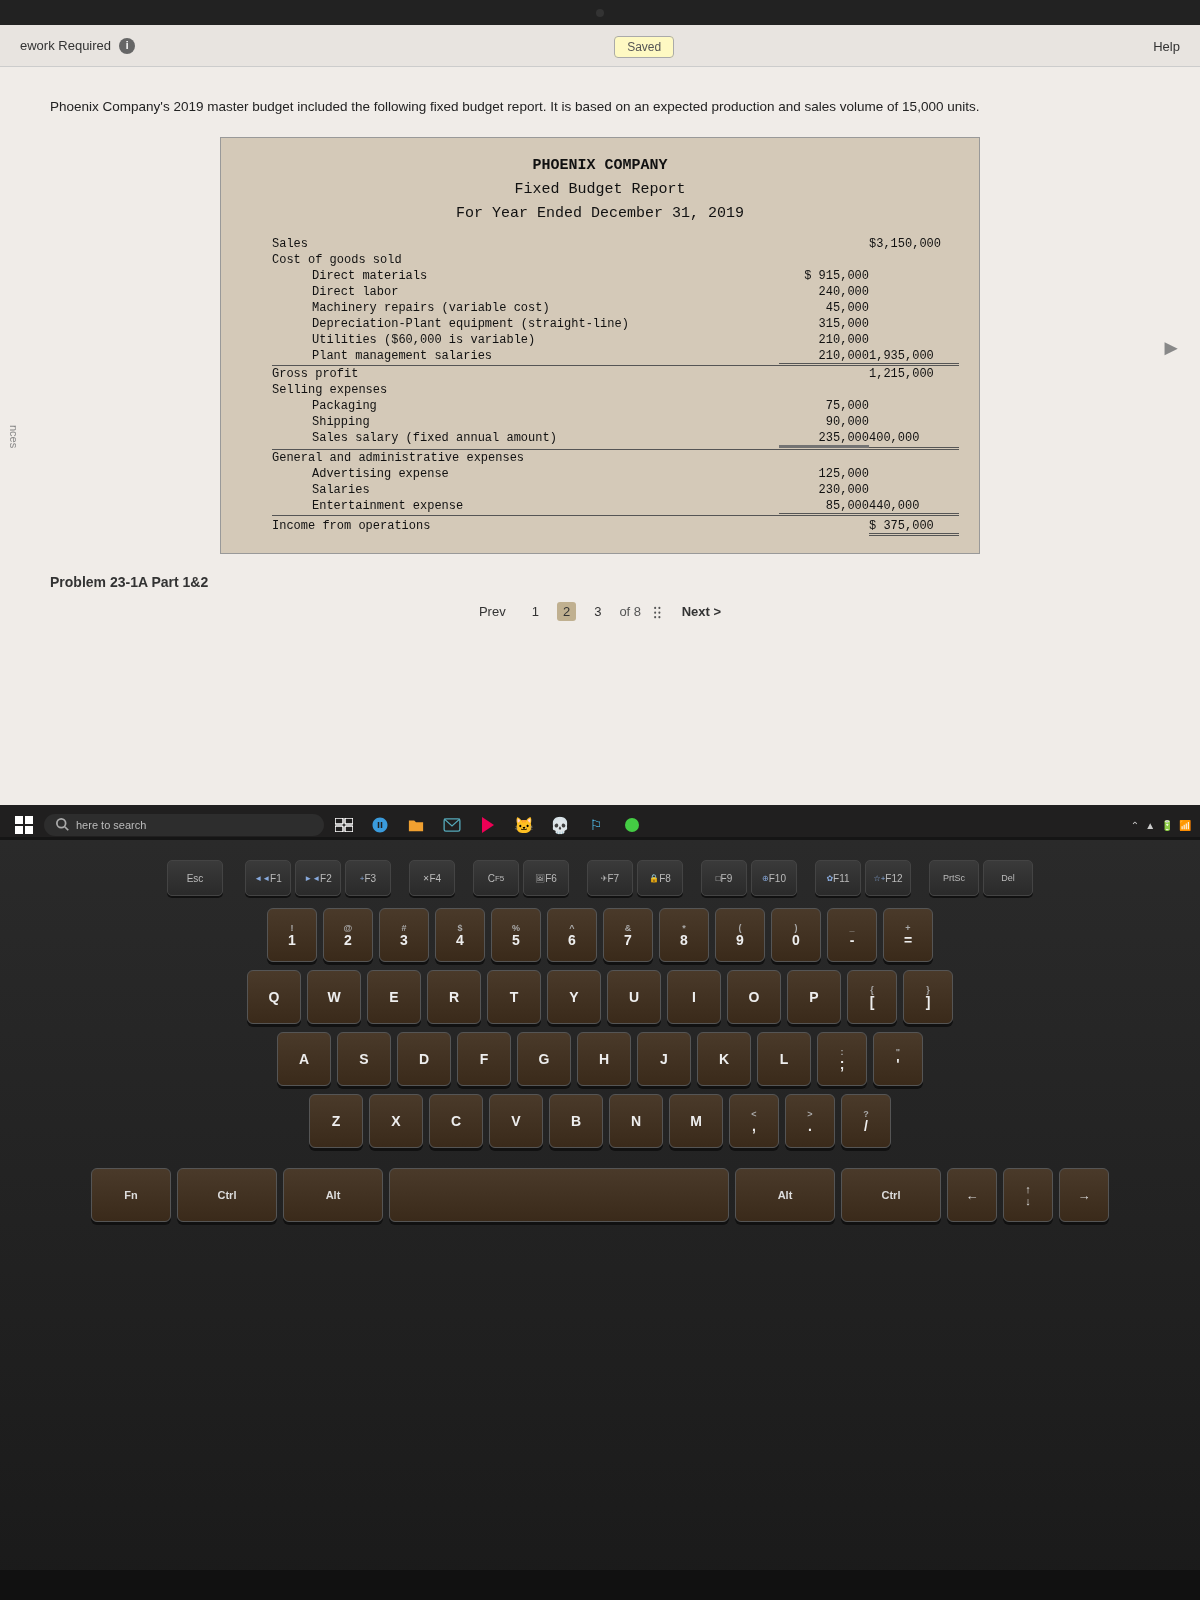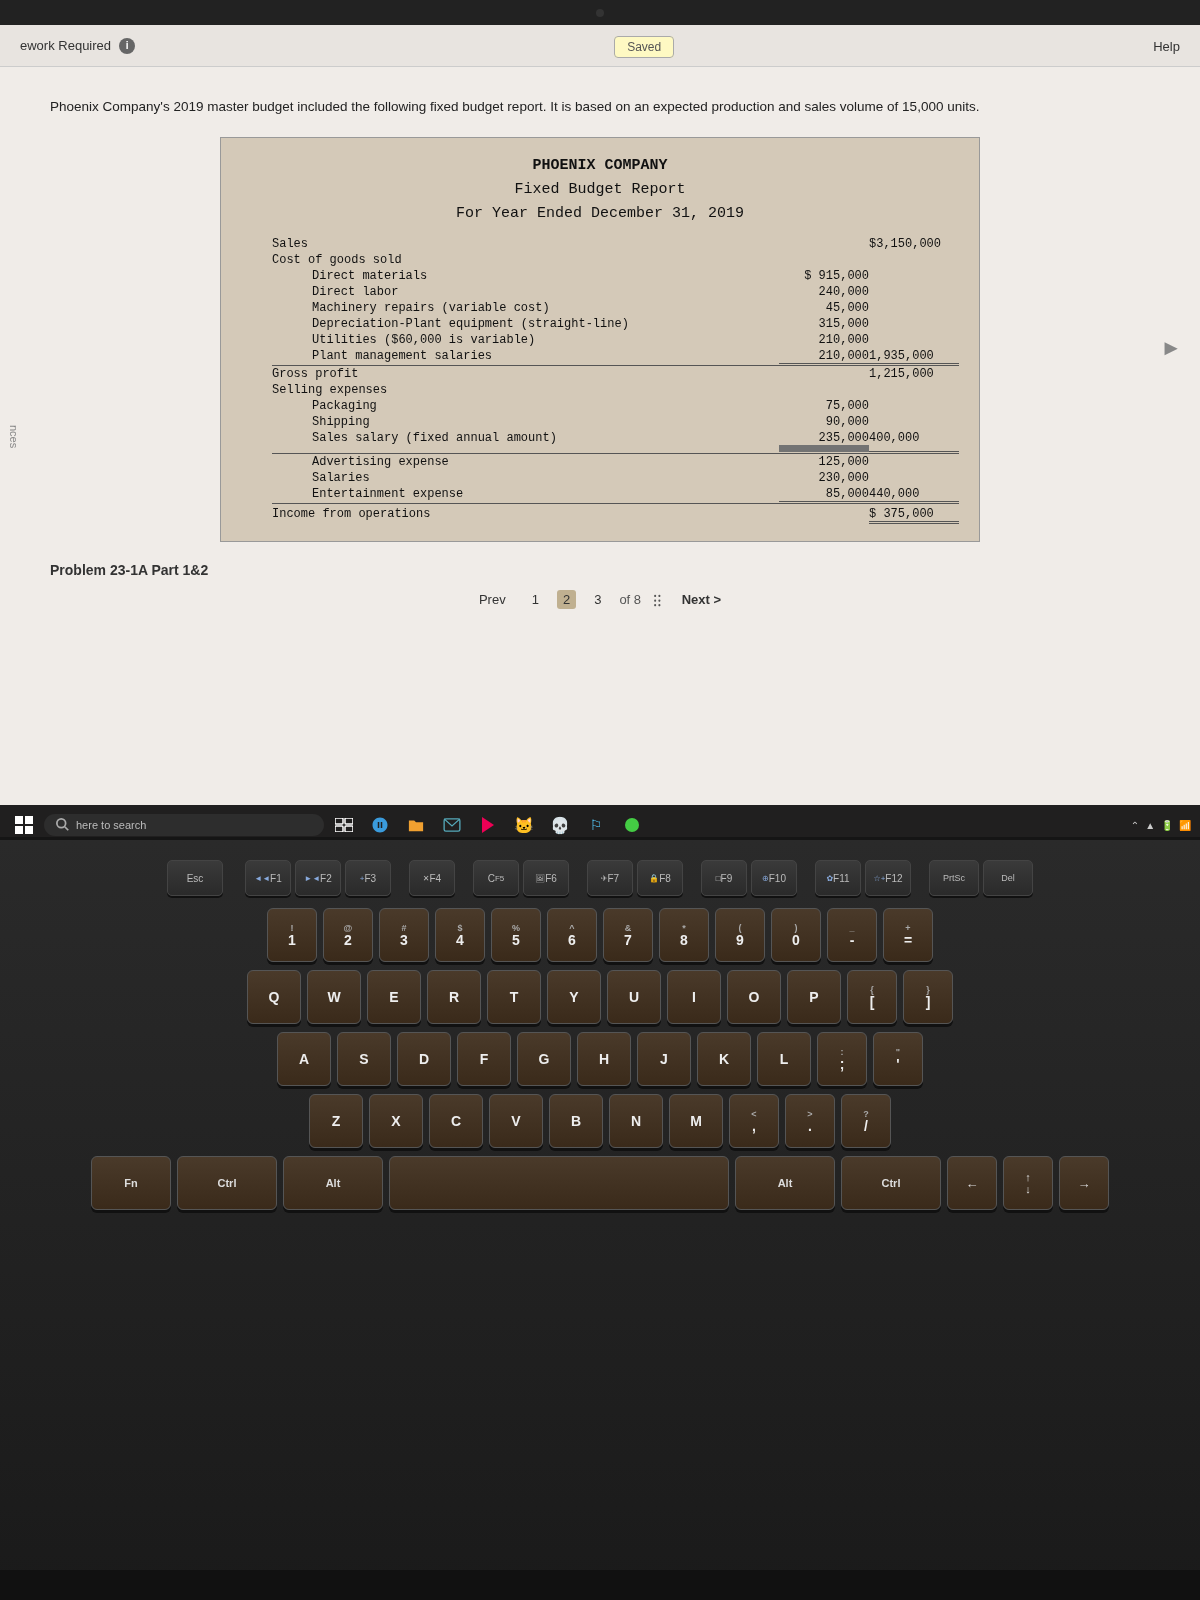--- a/index.html
+++ b/index.html
@@ -385,22 +385,27 @@
         <span class="report-col1">75,000</span>
         <span class="report-col2"></span>
       </div>
       <div class="report-row">
         <span class="report-label indent2">Shipping</span>
         <span class="report-col1">90,000</span>
         <span class="report-col2"></span>
       </div>
       <div class="report-row border-bottom-line">
         <span class="report-label indent2">Sales salary (fixed annual amount)</span>
-        <span class="report-col1" style="border-bottom:7px solid #737373;text-align:right;">235,000</span>
+        <span class="report-col1" style="border-bottom:3px solid #737373;text-align:right;">235,000</span>
         <span class="report-col2" style="border-bottom:1px solid #555;">400,000</span>
+      </div>
+      <div class="report-row">
+        <span class="report-label">General and administrative expenses</span>
+        <span class="report-col1"></span>
+        <span class="report-col2"></span>
       </div>
       <div class="report-row">
         <span class="report-label indent2">Advertising expense</span>
         <span class="report-col1">125,000</span>
         <span class="report-col2"></span>
       </div>
       <div class="report-row">
         <span class="report-label indent2">Salaries</span>
         <span class="report-col1">230,000</span>
         <span class="report-col2"></span>
@@ -717,21 +722,21 @@
     <div class="key" style="min-width:50px;">
       <span class="key-top">&gt;</span>
       <span class="key-main">.</span>
     </div>
     <div class="key" style="min-width:50px;">
       <span class="key-top">?</span>
       <span class="key-main">/</span>
     </div>
   </div>
 
-  <div class="key-row" style="margin-top:0;align-items:center;">
+  <div class="key-row" style="margin-top:12px;align-items:center;">
     <div class="key wide" style="font-size:11px;">Fn</div>
     <div class="key wider" style="font-size:11px;">Ctrl</div>
     <div class="key wider" style="font-size:11px;">Alt</div>
     <div class="key space"></div>
     <div class="key wider" style="font-size:11px;">Alt</div>
     <div class="key wider" style="font-size:11px;">Ctrl</div>
     <div class="key" style="min-width:50px;">←</div>
     <div class="key" style="min-width:50px;font-size:11px;">↑<br>↓</div>
     <div class="key" style="min-width:50px;">→</div>
   </div>

